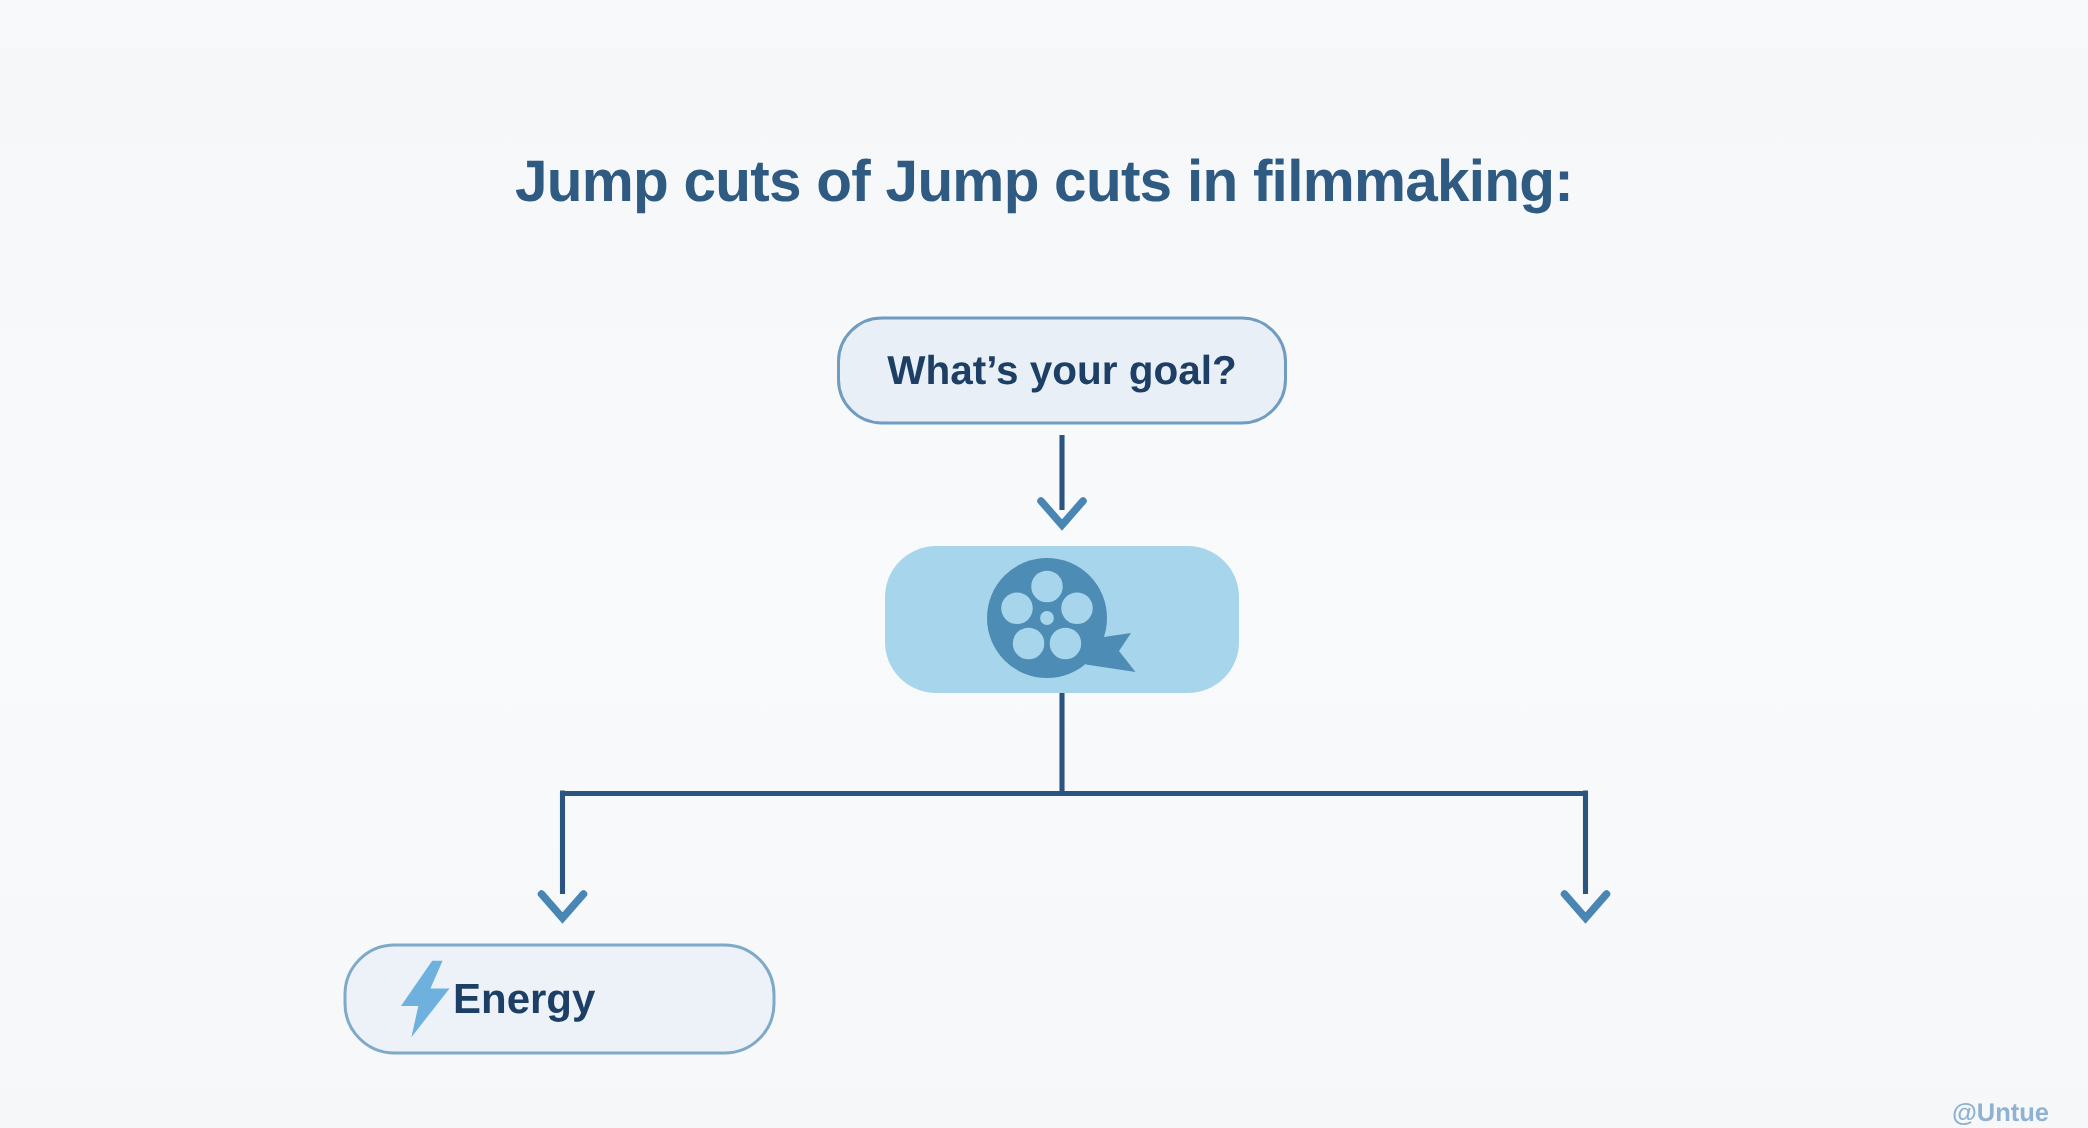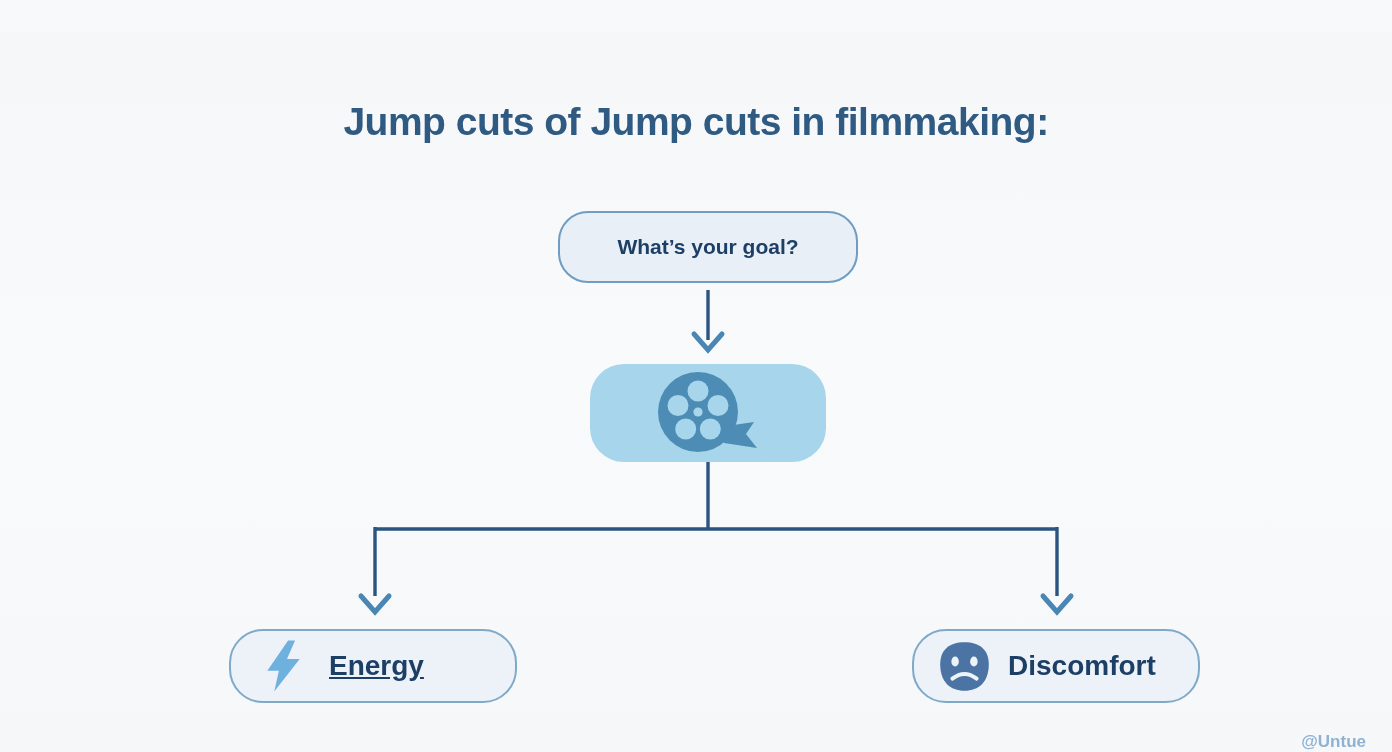--- a/index.html
+++ b/index.html
@@ -59,36 +59,36 @@
     position:absolute;
     display:flex;
     align-items:center;
   }
   .node-goal{
     left:558px;top:179px;width:300px;height:72px;
     justify-content:center;
     background:var(--node-bg);
     border:2px solid var(--node-border);
     border-radius:30px;
-    font-size:21px;font-weight:700;color:var(--label);
+    font-size:27px;font-weight:700;color:var(--label);
   }
   .node-film{
     left:590px;top:332px;width:236px;height:98px;
     justify-content:center;
     background:var(--film-bg);
     border-radius:34px;
   }
   .branch{
     top:597px;width:288px;height:74px;
     background:var(--branch-bg);
     border:2px solid var(--branch-border);
     border-radius:34px;
     font-size:28px;font-weight:700;color:var(--label);
   }
-  .node-energy{left:229px;padding-left:34px;gap:27px;text-decoration:underline;}
+  .node-energy{left:229px;padding-left:34px;}
   .node-discomfort{left:912px;padding-left:24px;gap:17px;}
   .icon{display:block;flex:none;}
   .watermark{
     position:absolute;
     right:26px;bottom:32px;
     font-size:17px;
     font-weight:600;
     color:var(--watermark);
   }
 </style>
@@ -130,25 +130,16 @@
     </svg>
   </div>
 
   <div class="node branch node-energy">
     <svg class="icon" width="37" height="52" viewBox="0 0 32 44" aria-hidden="true">
       <path d="M20 0 L2 26 L12 26 L8 44 L30 16 L19 16 L26 0 Z" style="fill:var(--lightning)"></path>
     </svg>
     <span>Energy</span>
   </div>
 
-  <div class="node branch node-discomfort">
-    <svg class="icon" width="53" height="53" viewBox="0 0 48 48" aria-hidden="true">
-      <path d="M24 2 C38 2 46 9 46 22 C46 38 37 46 24 46 C11 46 2 38 2 22 C2 9 10 2 24 2 Z" style="fill:var(--face)"></path>
-      <ellipse cx="15.5" cy="19.5" rx="3.4" ry="4.6" fill="#eef3f8"></ellipse>
-      <ellipse cx="32.5" cy="19.5" rx="3.4" ry="4.6" fill="#eef3f8"></ellipse>
-      <path d="M13 35 Q 24 26.5 35 35" fill="none" stroke="#eef3f8" stroke-width="3.6" stroke-linecap="round"></path>
-    </svg>
-    <span>Discomfort</span>
-  </div>
 
   <div class="watermark">@Untue</div>
 
 </div>
 
 </body></html>

